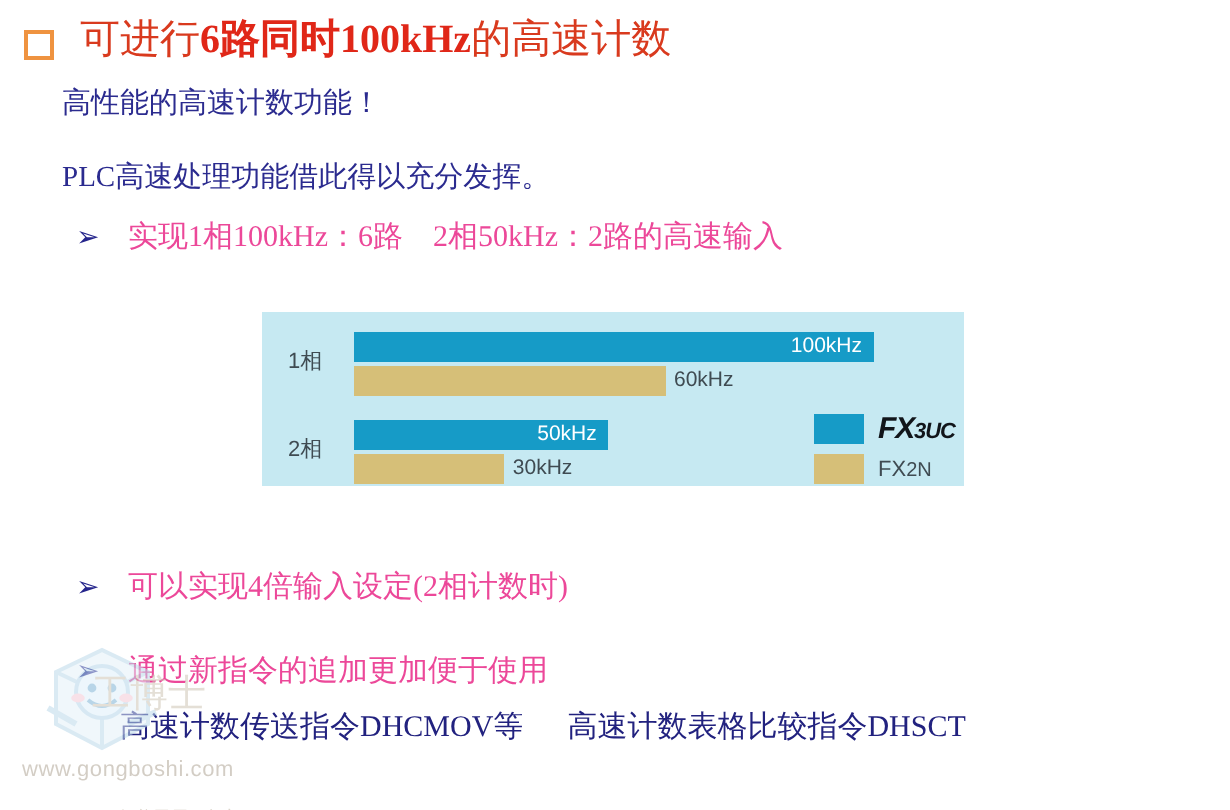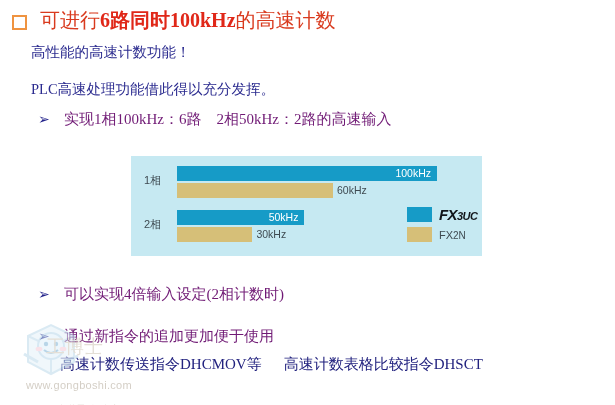--- a/index.html
+++ b/index.html
@@ -68,21 +68,21 @@
     color: #25258c;
     font-size: 14px;
     width: 26px;
     flex: 0 0 auto;
     font-family: "DejaVu Sans", sans-serif;
     line-height: 1;
   }
   .arrow-text {
     font-size: 15px;
     line-height: 18px;
-    color: #701a75;
+    color: #ec4899;
     text-align: right;
   }
 
   .arrow-row.r1 { left: 38px; top: 110px; }
   .arrow-row.r2 { left: 38px; top: 285px; }
   .arrow-row.r3 { left: 38px; top: 327px; }
 
   
   .instr-line {
     position: absolute;
@@ -94,21 +94,21 @@
     white-space: nowrap;
   }
   .instr-gap { display: inline-block; width: 22px; }
 
   
   .chart-panel {
     position: absolute;
     left: 131px;
     top: 156px;
     width: 351px;
-    height: 100px;
+    height: 87px;
     background: #c6e9f2;
   }
   .chart-group {
     position: absolute;
     left: 0;
     width: 100%;
   }
   .chart-group.g1 { top: 8px; }
   .chart-group.g2 { top: 52px; }
 
@@ -222,21 +222,20 @@
     margin-top: 37px;
   }
   .wm-url {
     position: absolute;
     left: 3px;
     top: 57px;
     font-size: 11px;
     color: #b0a696;
     font-family: "Liberation Sans", sans-serif;
     letter-spacing: 0.3px;
-    margin-left: 15px;
   }
   .wm-cnbig {
     position: absolute;
     left: 38px;
     top: 12px;
     font-size: 19px;
     color: #cfc6b6;
     font-family: "Liberation Serif", serif;
     white-space: nowrap;
   }

